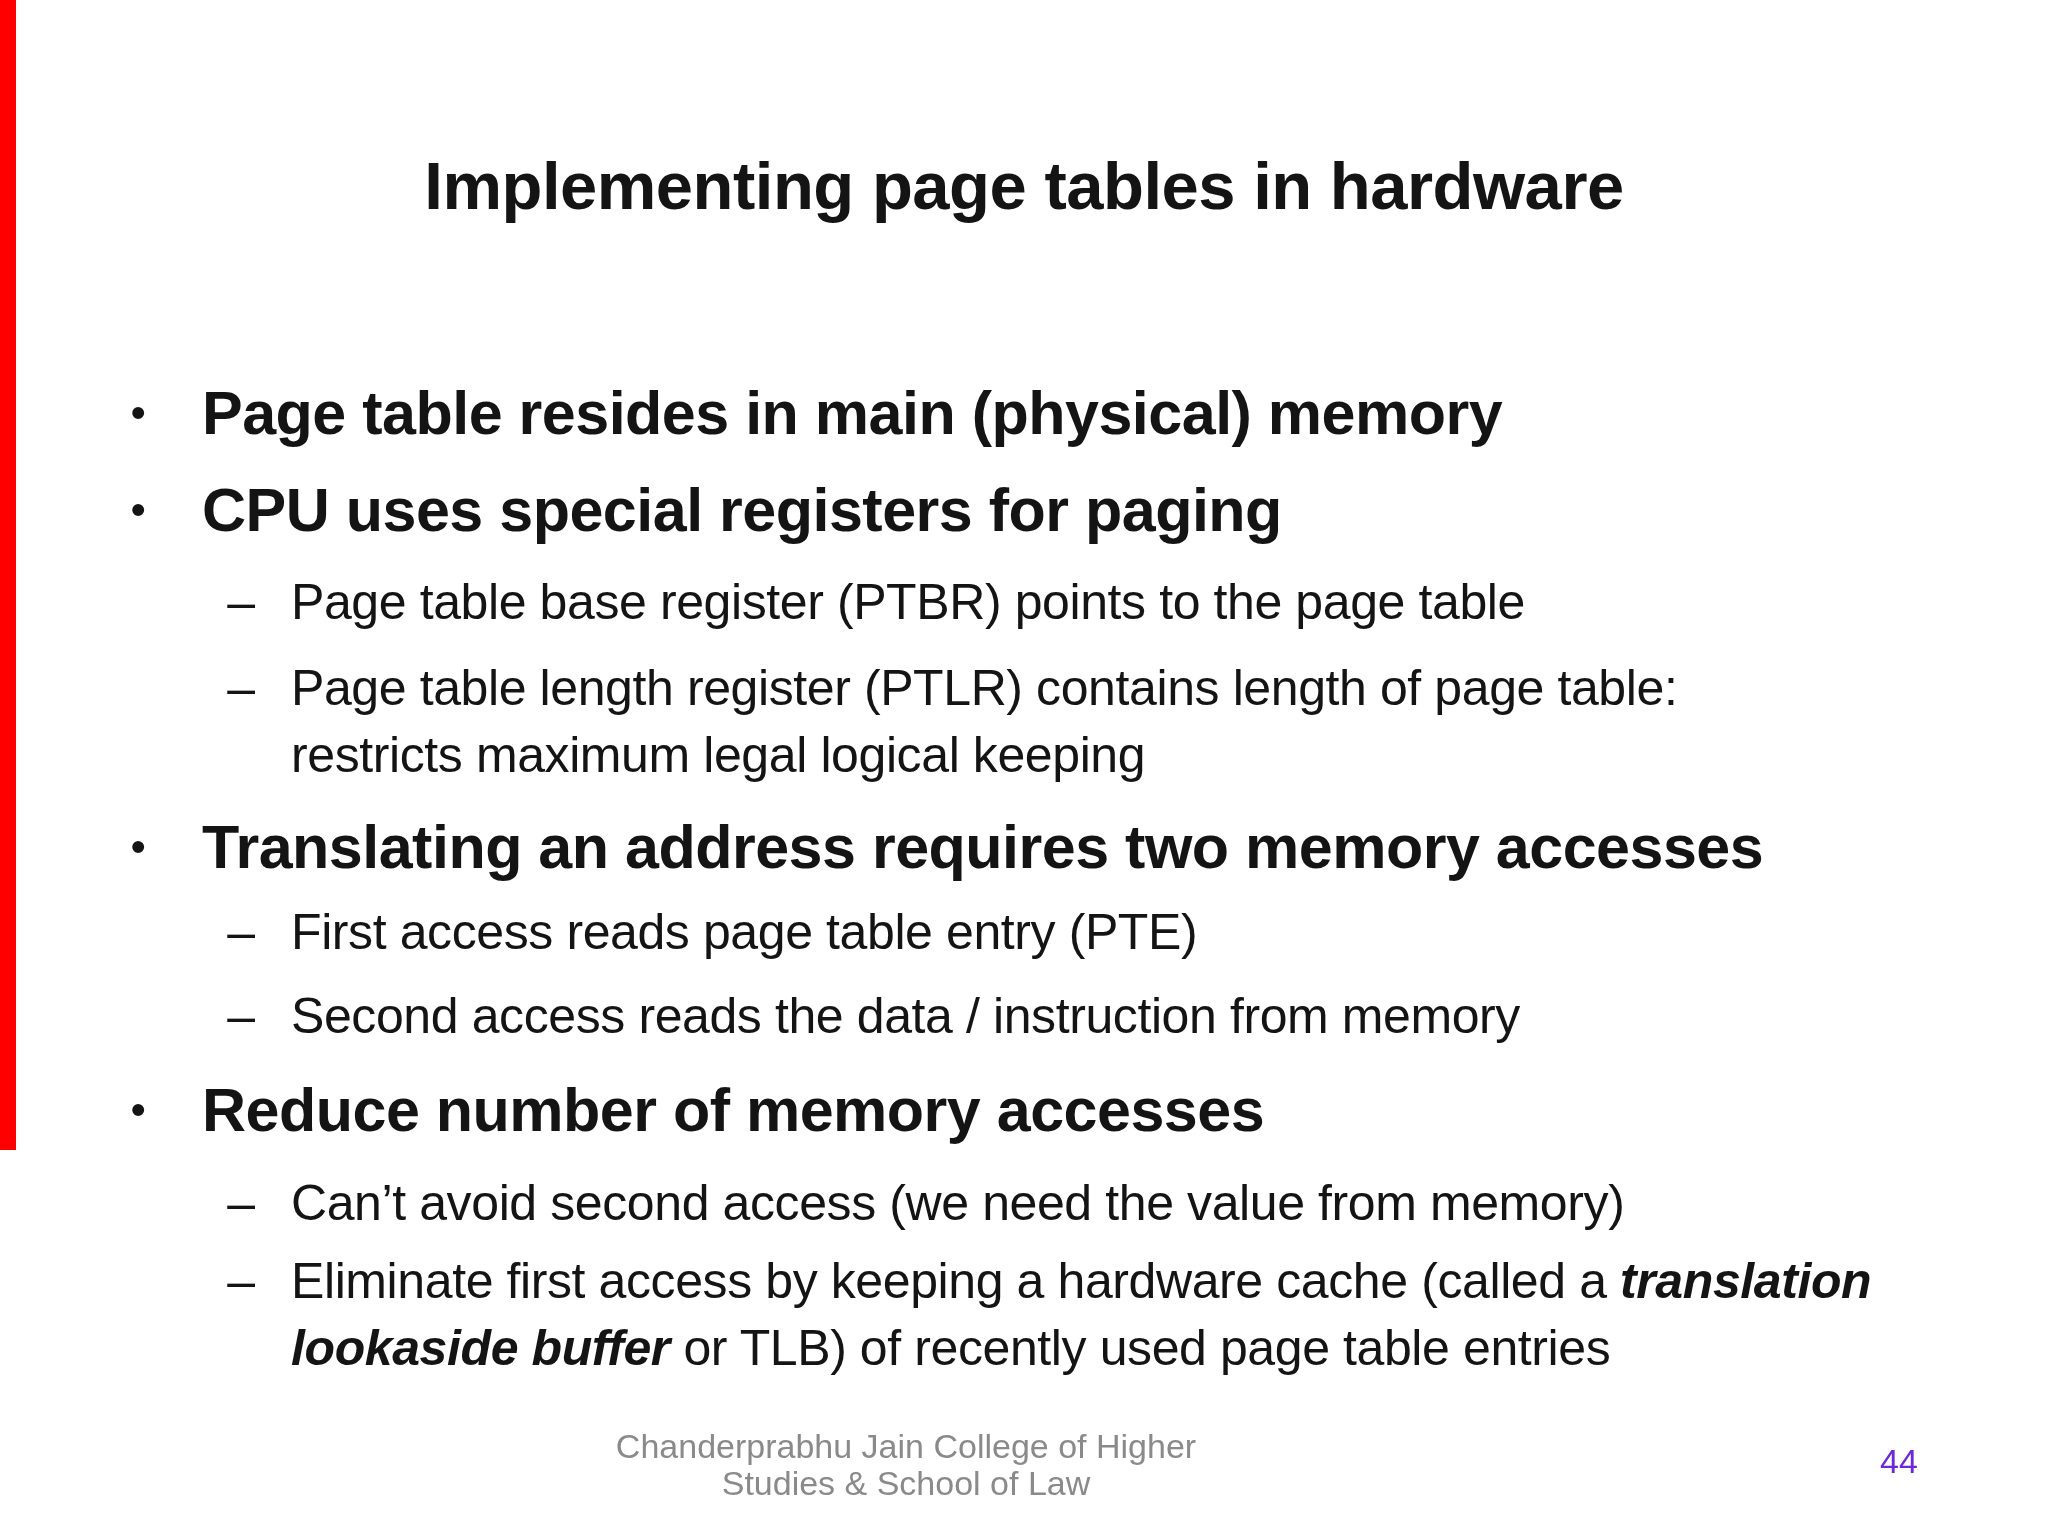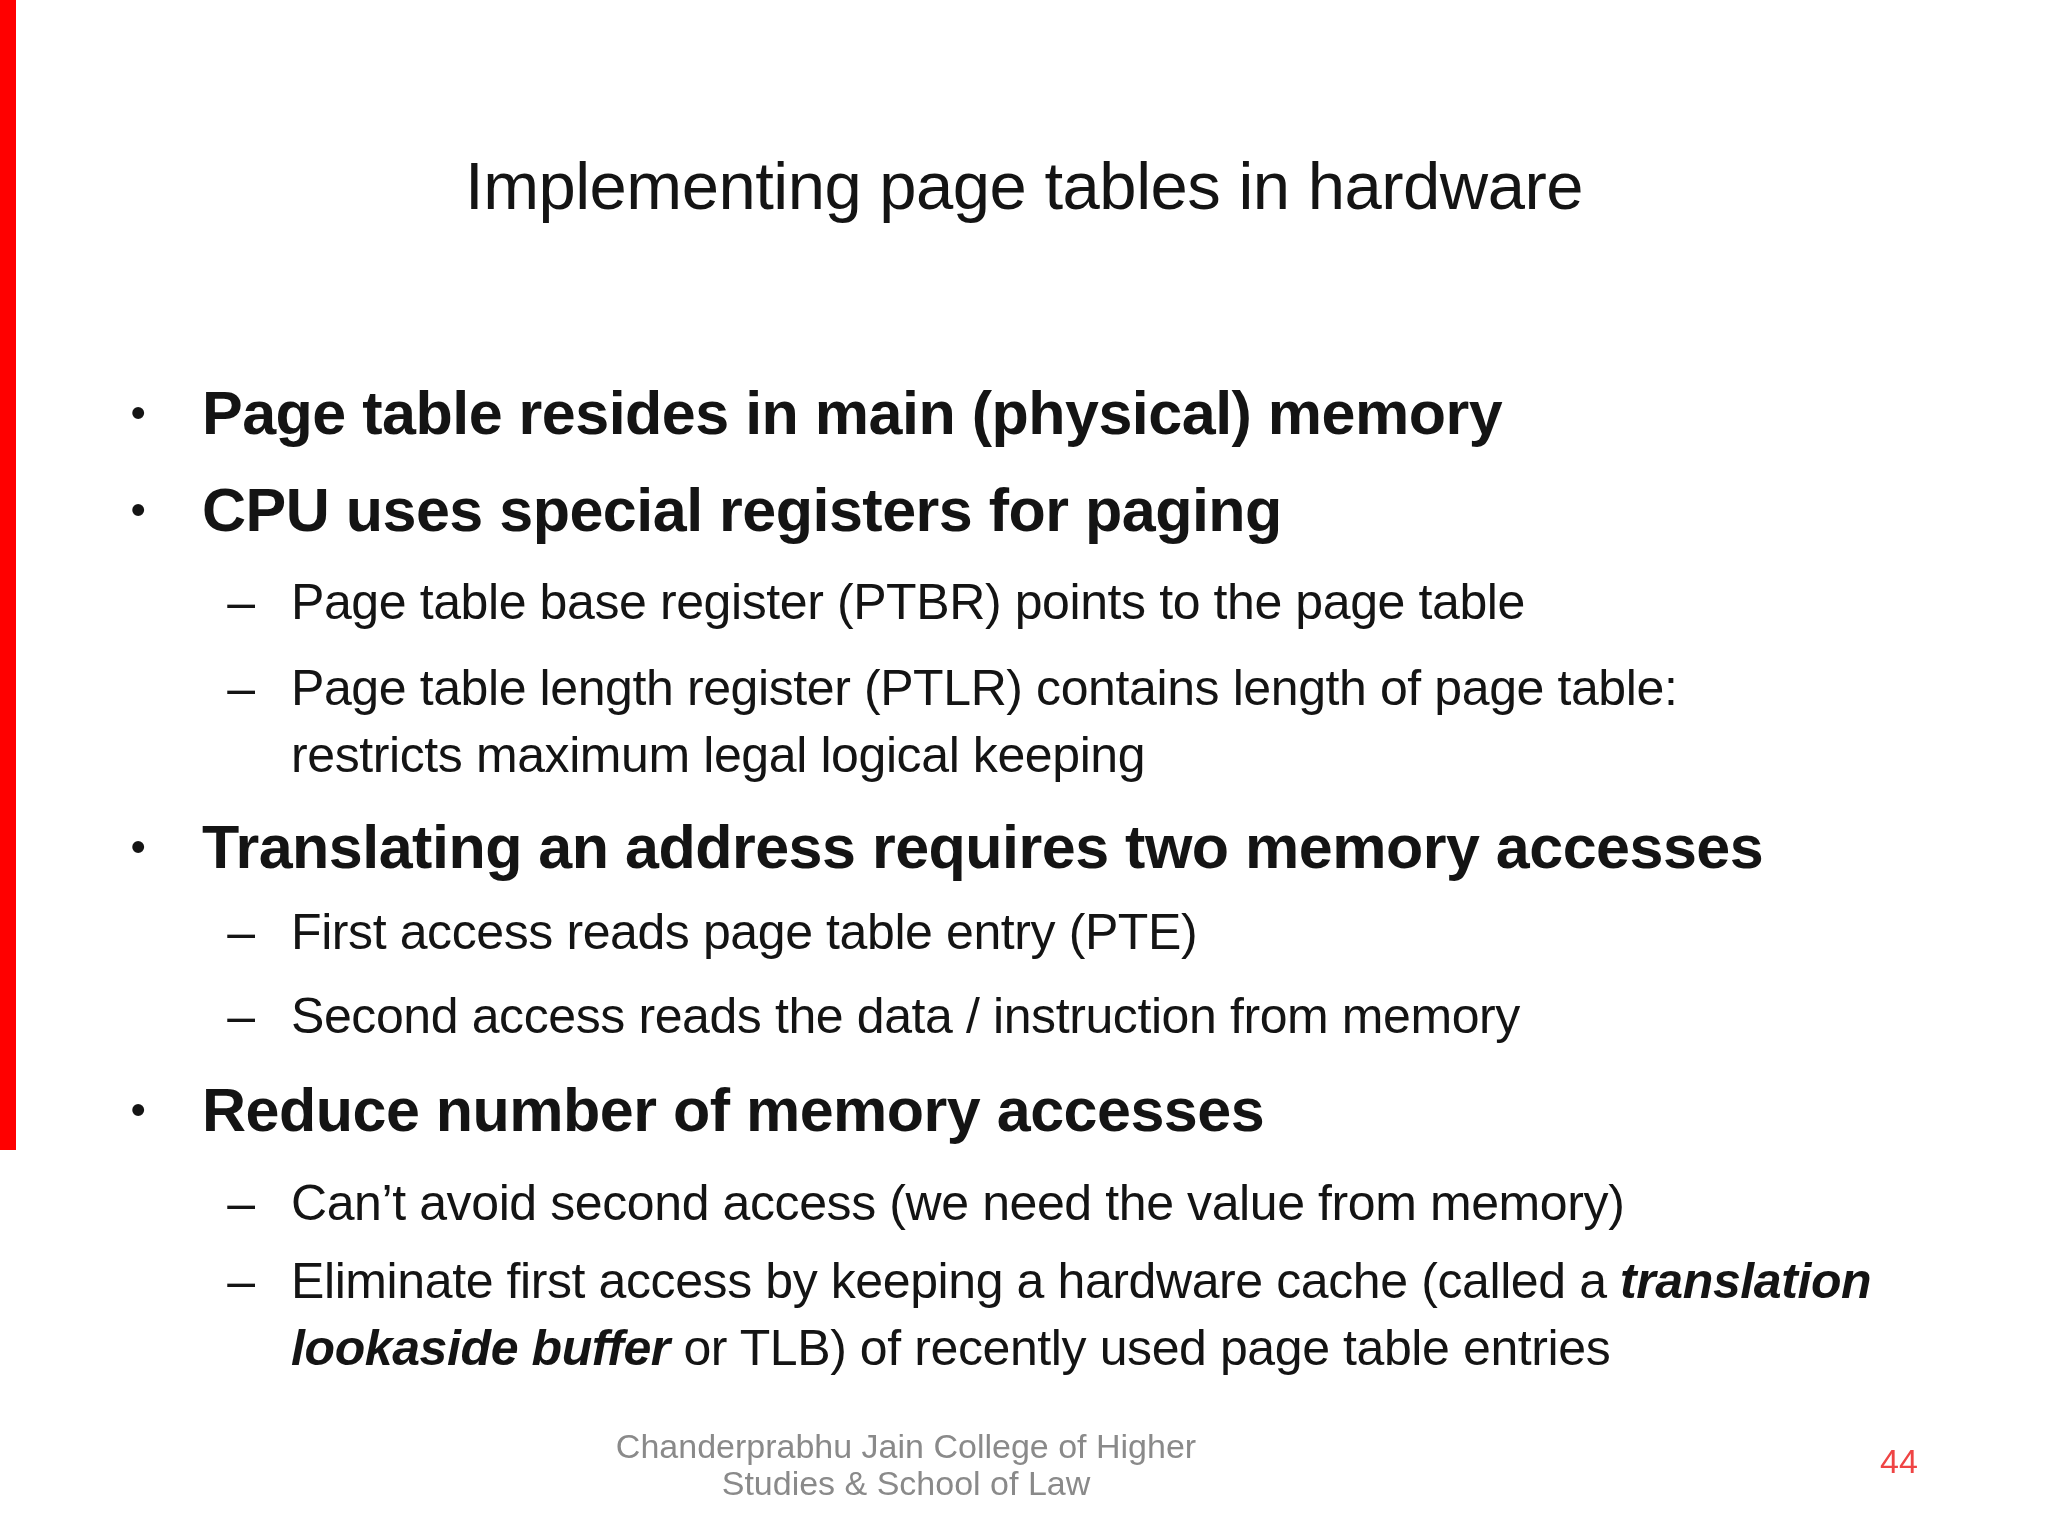--- a/index.html
+++ b/index.html
@@ -17,21 +17,21 @@
     left: 0; top: 0;
     width: 16px; height: 1150px;
     background: #ff0000;
   }
   .title {
     position: absolute;
     left: 0; top: 146px;
     width: 2048px;
     margin: 0;
     font-size: 67px;
-    font-weight: 400;
+    font-weight: 700;
     line-height: 80px;
     text-align: center;
     letter-spacing: -0.5px;
     white-space: nowrap;
   }
   .line {
     position: absolute;
     left: 0;
     width: 2048px;
     white-space: nowrap;
@@ -52,21 +52,21 @@
     text-align: center;
     font-size: 34px;
     line-height: 37px;
     color: #8a8a8a;
   }
   .pagenum {
     position: absolute;
     left: 1880px; top: 1443px;
     font-size: 34px;
     line-height: 37px;
-    color: #ef4444;
+    color: #6d28d9;
   }
 </style>
 </head>
 <body>
 
 <div class="slide">
 
   <div class="accent-bar"></div>
 
   <h1 class="title">Implementing page tables in hardware</h1>

